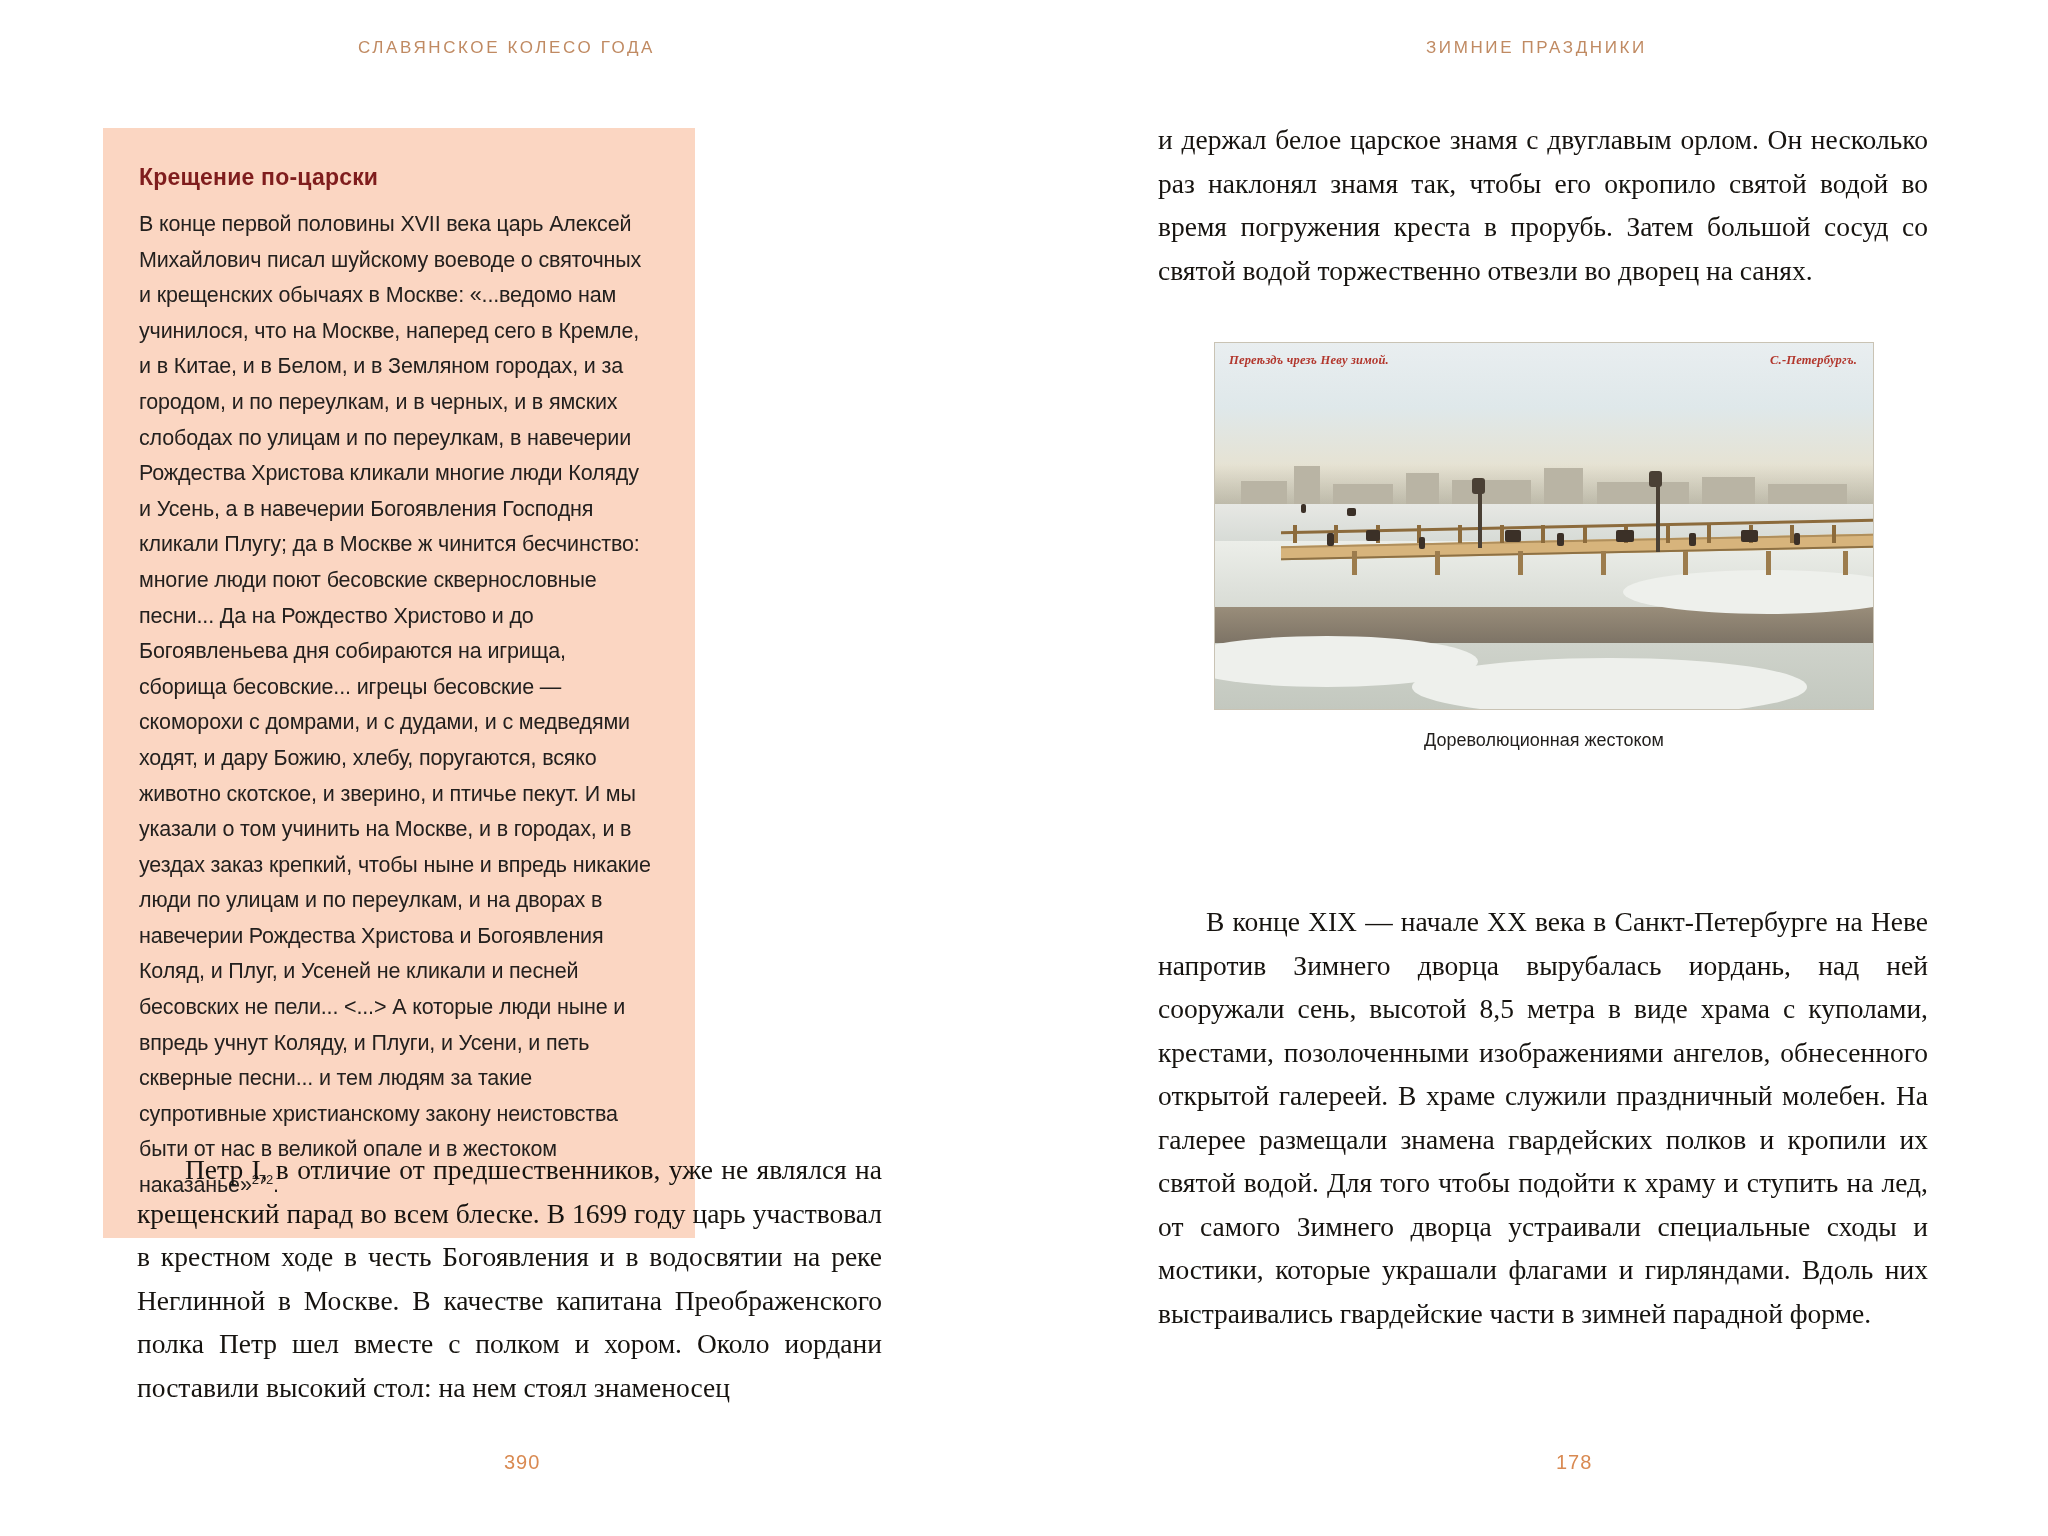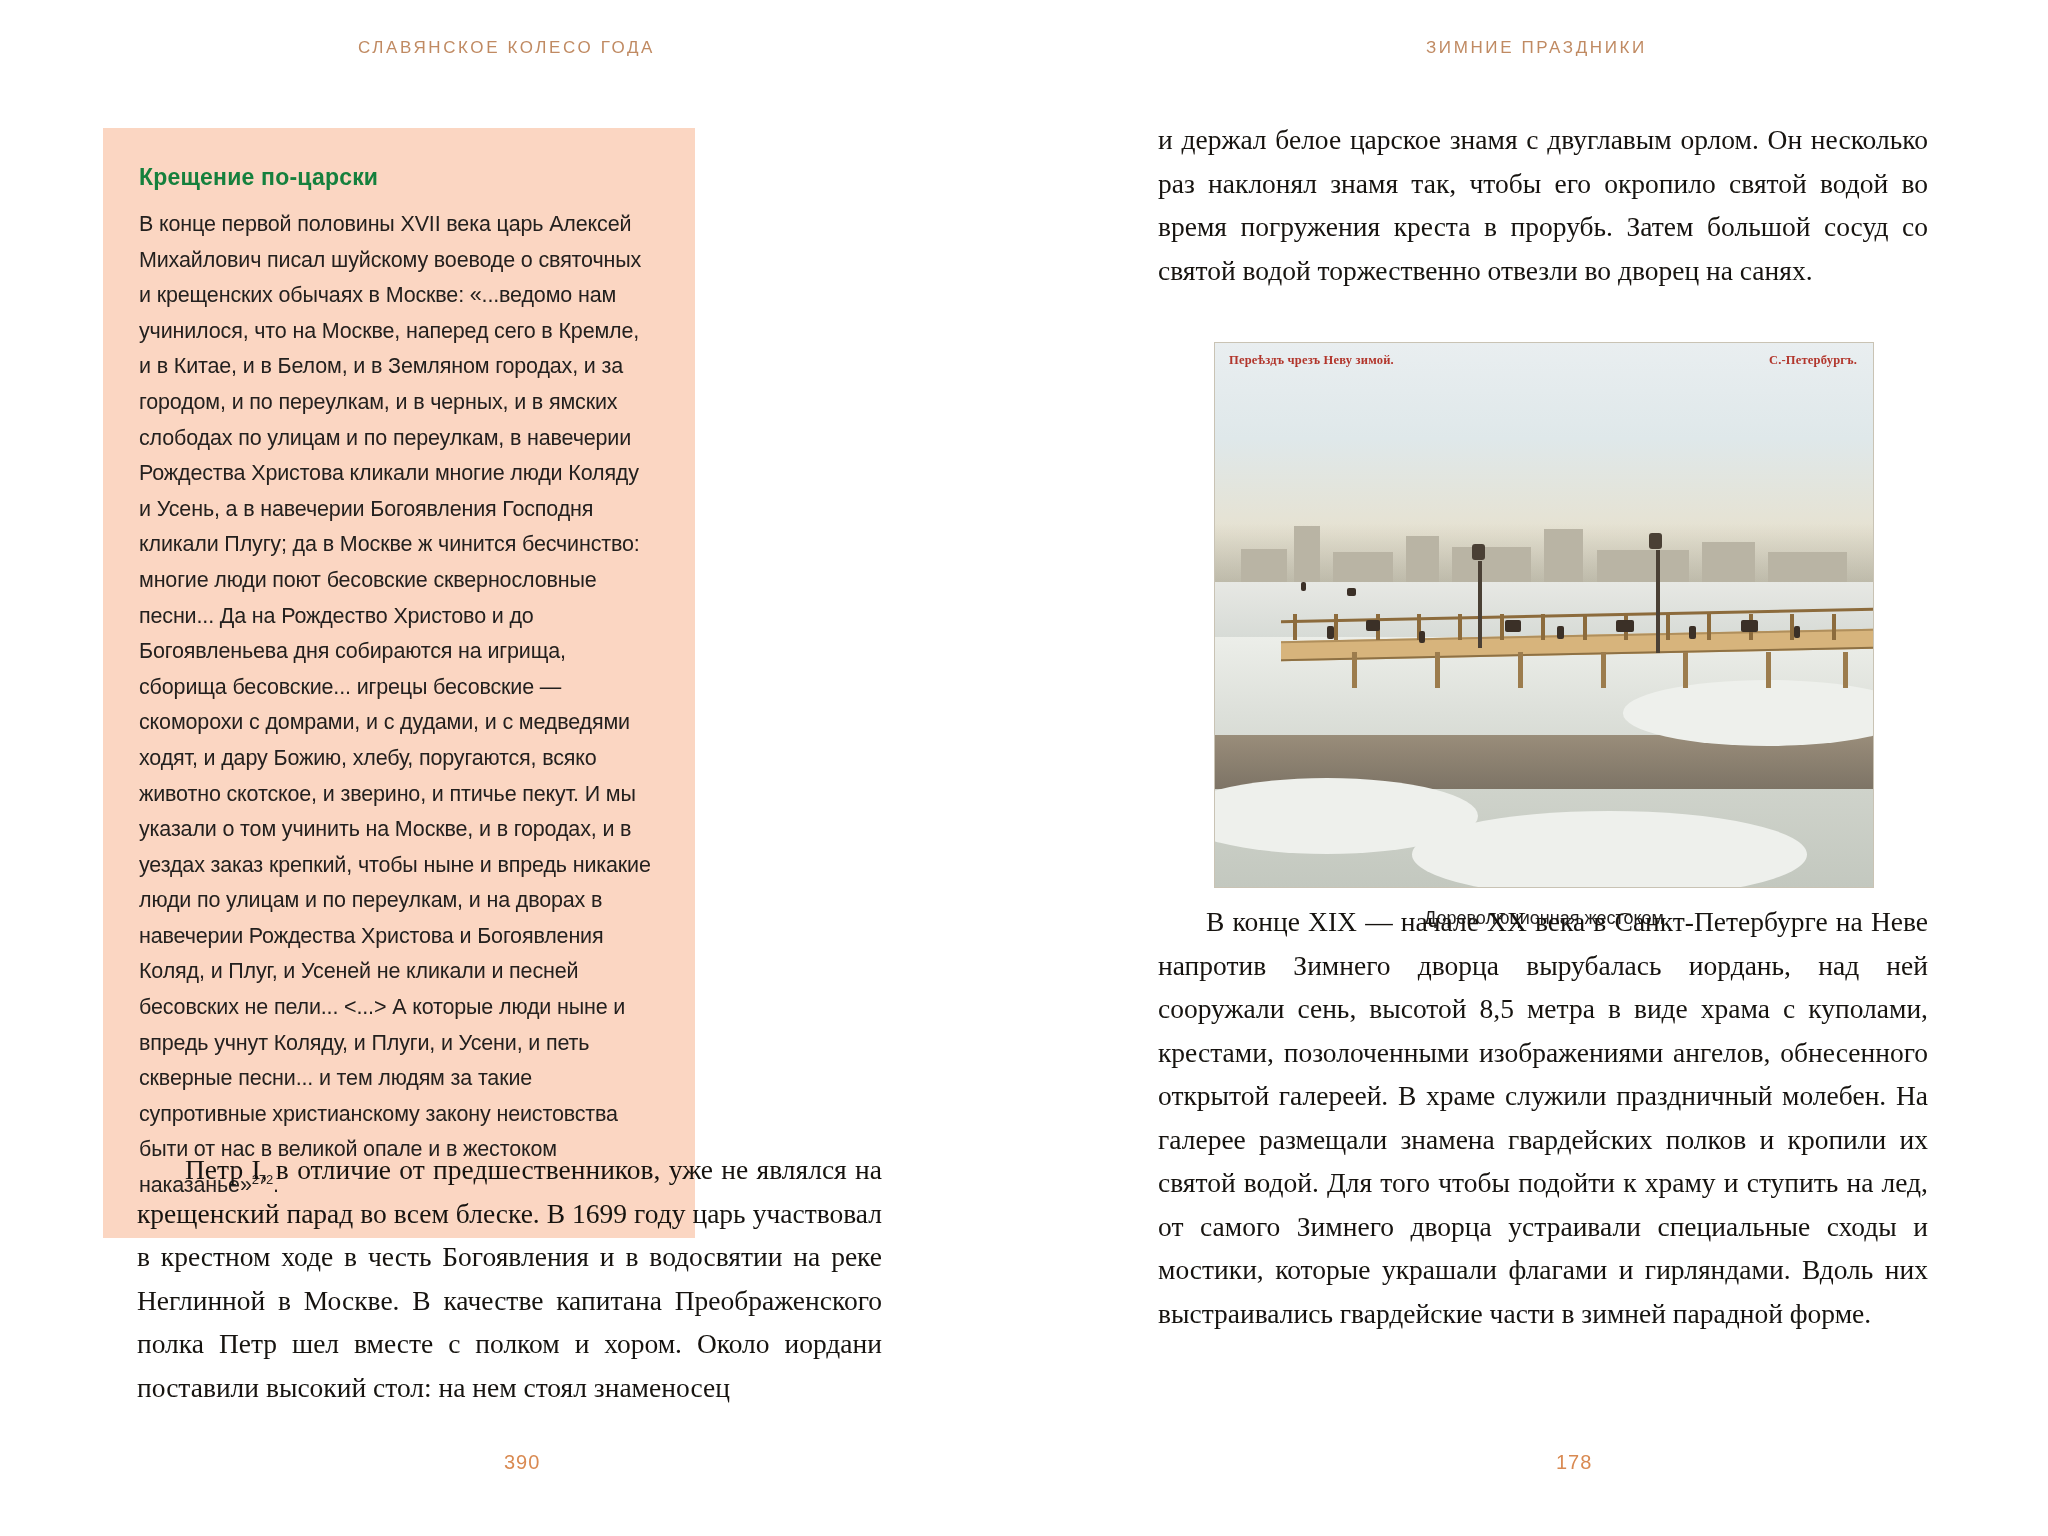--- a/index.html
+++ b/index.html
@@ -51,21 +51,21 @@
     top:128px;
     width:592px;
     box-sizing:border-box;
     background:#fbd6c2;
     padding:36px 40px 34px 36px;
   }
   .callout-title {
     font-family:"Liberation Sans", sans-serif;
     font-weight:bold;
     font-size:23px;
-    color:#15803d;
+    color:#7f1d1d;
     margin:0 0 16px 0;
     letter-spacing:0.2px;
   }
   .callout-body {
     font-family:"Liberation Sans", sans-serif;
     font-size:21.5px;
     line-height:35.6px;
     color:#23201e;
     margin:0;
     text-align:left;
@@ -107,25 +107,26 @@
   
   .figure {
     position:absolute;
     left:56px;
     top:342px;
     width:660px;
   }
   .postcard {
     position:relative;
     width:660px;
-    height:546px;
+    height:368px;
     overflow:hidden;
     background:#84cc16;
     border:1px solid #c9c3b4;
     box-sizing:border-box;
+    font-style:italic;
   }
   .pc-sky {
     position:absolute; left:0; top:0; width:100%; height:44%;
     background:linear-gradient(#e9eef0 0%, #dfe8ea 40%, #e6e2d2 78%, #ded9c6 100%);
   }
   .pc-skyline {
     position:absolute; left:0; top:33%; width:100%; height:12%;
     background:linear-gradient(to bottom, rgba(150,150,140,0.0), rgba(120,120,110,0.35));
   }
   .pc-bldg { position:absolute; background:#b9b4a4; bottom:0; }

